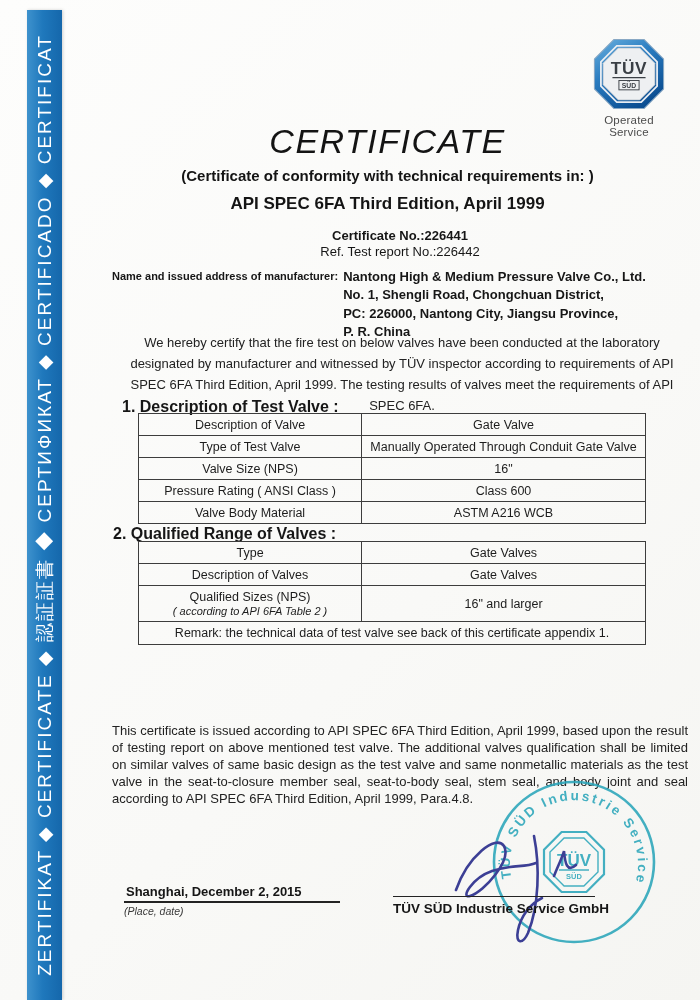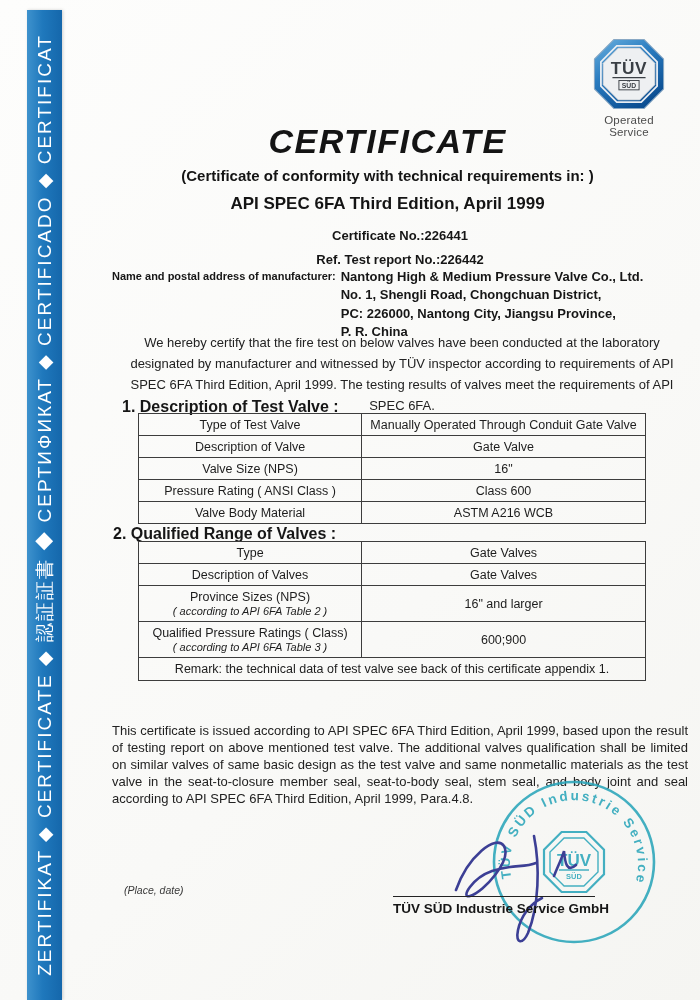--- a/index.html
+++ b/index.html
@@ -25,27 +25,27 @@
     transform:translate(-50%,-50%) rotate(-90deg);
     white-space:nowrap;
     color:#ffffff;font-size:19px;letter-spacing:2px;font-weight:500;
   }
   
   .logo{position:absolute;left:588px;top:38px;width:82px;text-align:center;}
   .logo svg{display:block;margin:0 auto;}
   .logo-caption{margin-top:4px;font-size:11.5px;color:#4c4c4c;letter-spacing:.2px;}
   
   .header{position:absolute;left:95px;top:122px;width:585px;text-align:center;color:#141414;}
-  .header .title{font-size:34px;font-weight:bold;font-style:italic;letter-spacing:1.5px;}
+  .header .title{font-size:34px;font-weight:normal;font-style:italic;letter-spacing:1.5px;}
   .header .subtitle{margin-top:6px;font-size:15px;font-weight:bold;}
   .header .standard{margin-top:10px;font-size:17px;font-weight:bold;}
   
   .meta{position:absolute;left:130px;top:228px;width:540px;text-align:center;color:#161616;}
   .meta .certno{font-size:13px;font-weight:bold;text-align:center;}
-  .meta .refno{font-size:13px;font-weight:bold;margin-top:9px;}
+  .meta .refno{font-size:13px;font-weight:normal;margin-top:1px;}
   .manufacturer{position:absolute;left:112px;top:268px;width:575px;display:flex;color:#161616;}
   .manufacturer .label{font-size:11px;font-weight:bold;white-space:nowrap;padding-top:2px;}
   .manufacturer .address{font-size:13px;font-weight:bold;line-height:1.42;margin-left:5px;}
   
   .para{position:absolute;color:#222;font-size:13px;line-height:21px;}
   .para1{left:115px;top:332px;width:574px;text-align:center;}
   .para2{left:112px;top:722px;width:576px;line-height:17px;text-align:justify;}
   .sec-title{position:absolute;font-size:16px;font-weight:bold;color:#161616;}
   .sec1{left:122px;top:398px;}
   .sec2{left:113px;top:525px;}
@@ -112,41 +112,41 @@
     <div class="subtitle">(Certificate of conformity with technical requirements in: )</div>
     <div class="standard">API SPEC 6FA Third Edition, April 1999</div>
   </div>
 
   <div class="meta">
     <div class="certno">Certificate No.:226441</div>
     <div class="refno">Ref. Test report No.:226442</div>
   </div>
 
   <div class="manufacturer">
-    <div class="label">Name and postal address of manufacturer:</div>
+    <div class="label">Name and issued address of manufacturer:</div>
     <div class="address">
       <div>Nantong High &amp; Medium Pressure Valve Co., Ltd.</div>
       <div>No. 1, Shengli Road, Chongchuan District,</div>
       <div>PC: 226000, Nantong City, Jiangsu Province,</div>
       <div>P. R. China</div>
     </div>
   </div>
 
   <div class="para para1">We hereby certify that the fire test on below valves have been conducted at the laboratory designated by manufacturer and witnessed by TÜV inspector according to requirements of API SPEC 6FA Third Edition, April 1999. The testing results of valves meet the requirements of API SPEC 6FA.</div>
 
   <div class="sec-title sec1">1. Description of Test Valve :</div>
   <table class="cert t1">
     <tbody>
         <tr>
+      <td class="c1">Description of Valve</td>
+      <td class="c2">Gate Valve</td>
+    </tr>
+    <tr>
       <td class="c1">Type of Test Valve</td>
       <td class="c2">Manually Operated Through Conduit Gate Valve</td>
-    </tr>
-    <tr>
-      <td class="c1">Description of Valve</td>
-      <td class="c2">Gate Valve</td>
     </tr>
     <tr>
       <td class="c1">Valve Size (NPS)</td>
       <td class="c2">16"</td>
     </tr>
     <tr>
       <td class="c1">Pressure Rating ( ANSI Class )</td>
       <td class="c2">Class 600</td>
     </tr>
     <tr>
@@ -162,31 +162,24 @@
         <tr>
       <td class="c1 h1">Type</td>
       <td class="c2 h1">Gate Valves</td>
     </tr>
     <tr>
       <td class="c1 h1">Description of Valves</td>
       <td class="c2 h1">Gate Valves</td>
     </tr>
     <tr>
       <td class="c1 h2">
-        <div>Province Sizes (NPS)</div>
+        <div>Qualified Sizes (NPS)</div>
         <div class="sub">( according to API 6FA Table 2 )</div>
       </td>
       <td class="c2 h2">16" and larger</td>
-    </tr>
-    <tr>
-      <td class="c1 h2">
-        <div>Qualified Pressure Ratings ( Class)</div>
-        <div class="sub">( according to API 6FA Table 3 )</div>
-      </td>
-      <td class="c2 h2">600;900</td>
     </tr>
     <tr>
       <td class="remark" colspan="2">Remark:  the technical data of test valve see back of this certificate appendix 1.</td>
     </tr>
   </tbody>
     </table>
 
   <div class="para para2">This certificate is issued according to API SPEC 6FA Third Edition, April 1999, based upon the result of testing report on above mentioned test valve. The additional valves qualification shall be limited on similar valves of same basic design as the test valve and same nonmetallic materials as the test valve in the seat-to-closure member seal, seat-to-body seal, stem seal, and body joint and seal according to API SPEC 6FA Third Edition, April 1999, Para.4.8.</div>
 
   <svg class="stamp" width="172" height="172" viewBox="0 0 172 172">
@@ -206,19 +199,20 @@
 
   <svg class="signature" width="170" height="130" viewBox="0 0 170 130">
     <g fill="none" stroke="#3c3f95" stroke-width="2.6" stroke-linecap="round">
       <path d="M 18,72 C 30,38 58,16 66,28 C 74,42 46,74 32,78 C 22,81 34,60 54,53 C 74,46 86,50 98,45"></path>
       <path d="M 96,18 C 102,48 101,88 90,115 C 85,126 77,127 80,112 C 83,98 92,86 104,80"></path>
       <path d="M 116,58 C 120,48 124,40 126,33 C 127,45 129,55 138,47"></path>
     </g>
   </svg>
 
   <div class="footer-left">
+    <span class="place-date">Shanghai, December 2, 2015</span>
     <div class="place-caption">(Place, date)</div>
   </div>
   <div class="footer-right">
     <div class="sig-line">TÜV SÜD Industrie Service GmbH</div>
   </div>
 
 </div>
 
 </body></html>

